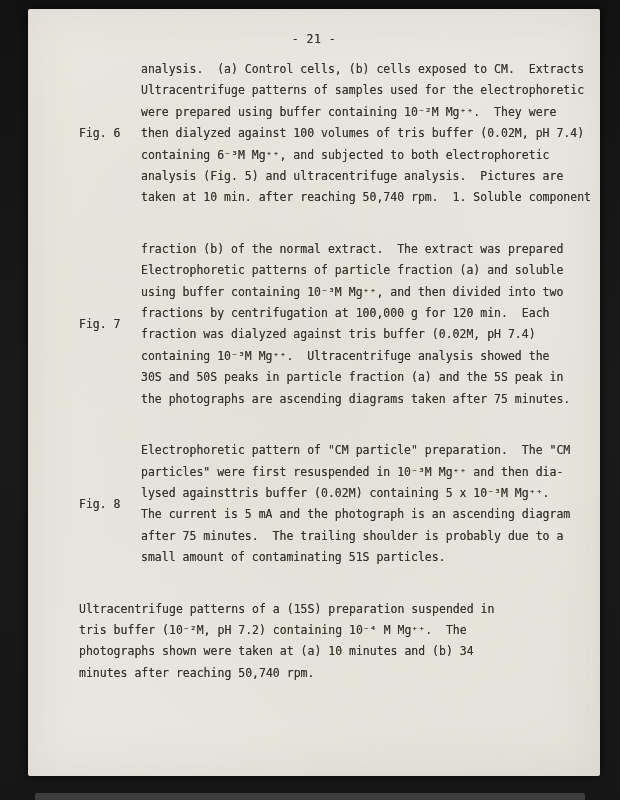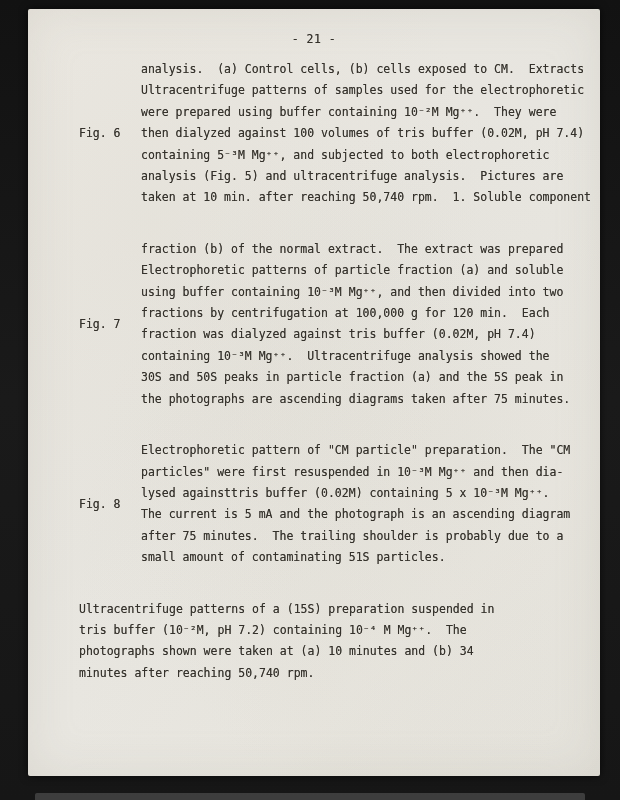--- a/index.html
+++ b/index.html
@@ -82,21 +82,21 @@
 
     <div class="page-number">- 21 -</div>
 
     <section class="figure">
       <div class="fig-label">Fig. 6</div>
       <div class="fig-body">
         <div class="line">analysis.  (a) Control cells, (b) cells exposed to CM.  Extracts</div>
         <div class="line">Ultracentrifuge patterns of samples used for the electrophoretic</div>
         <div class="line">were prepared using buffer containing 10⁻²M Mg⁺⁺.  They were</div>
         <div class="line">then dialyzed against 100 volumes of tris buffer (0.02M, pH 7.4)</div>
-        <div class="line">containing 5⁻³M Mg⁺⁺, and subjected to both electrophoretic</div>
+        <div class="line">containing 6⁻³M Mg⁺⁺, and subjected to both electrophoretic</div>
         <div class="line">analysis (Fig. 5) and ultracentrifuge analysis.  Pictures are</div>
         <div class="line">taken at 10 min. after reaching 50,740 rpm.  1. Soluble component</div>
       </div>
     </section>
 
     <section class="figure">
       <div class="fig-label">Fig. 7</div>
       <div class="fig-body">
         <div class="line">fraction (b) of the normal extract.  The extract was prepared</div>
         <div class="line">Electrophoretic patterns of particle fraction (a) and soluble</div>

